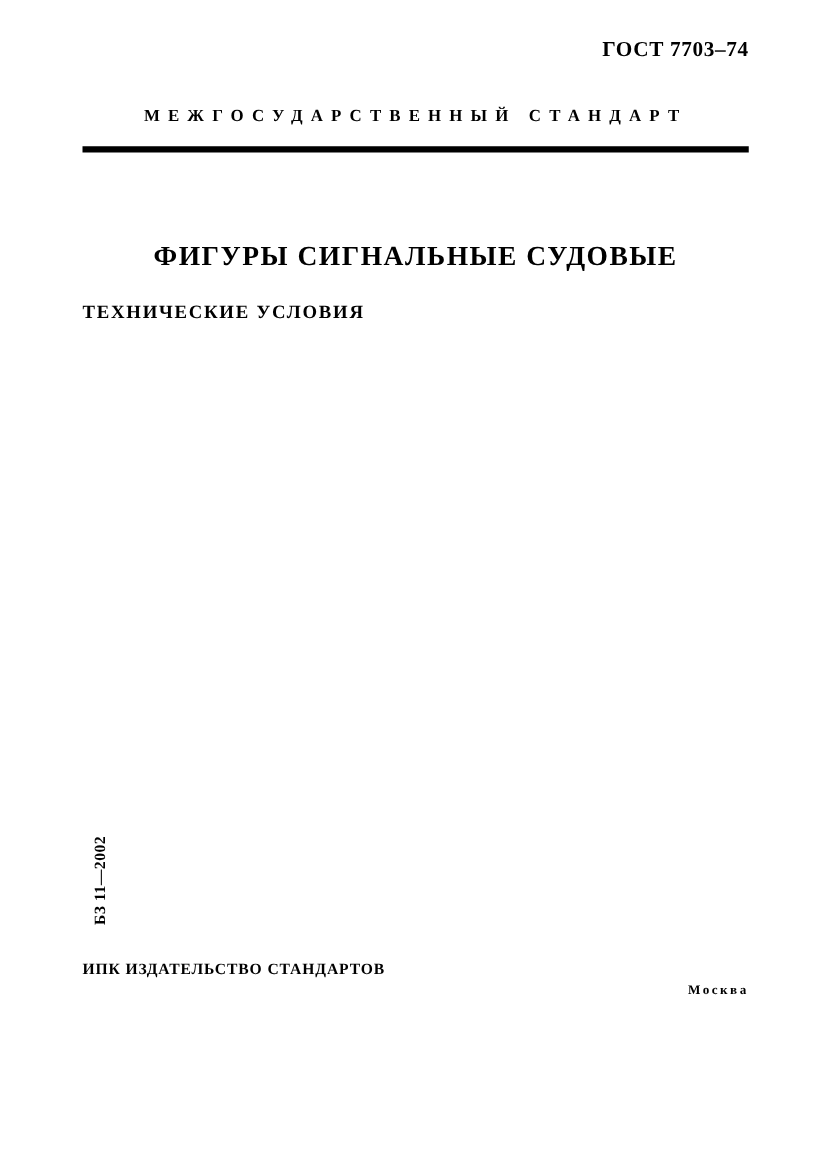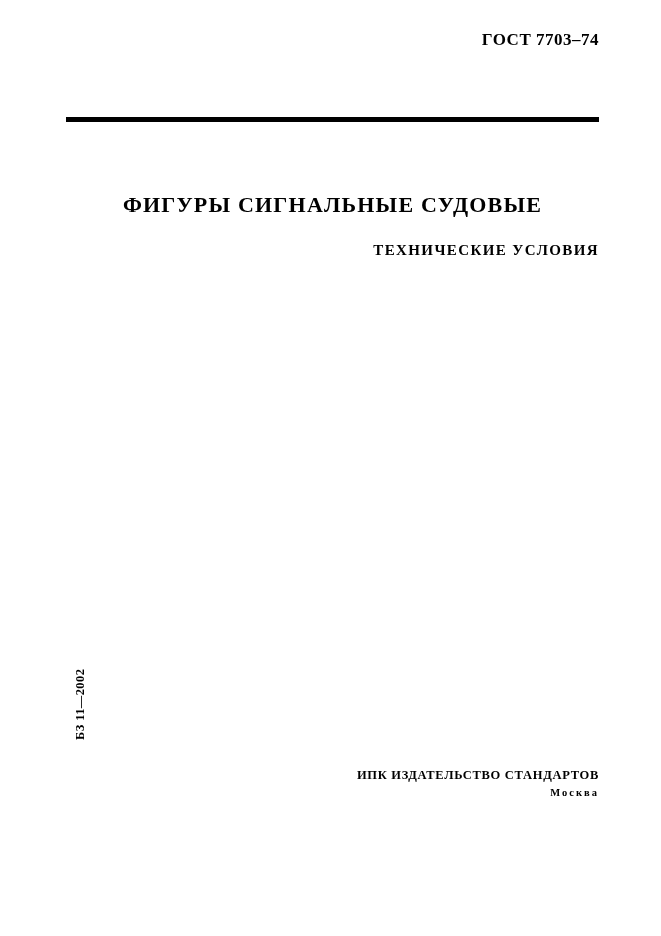--- a/index.html
+++ b/index.html
@@ -65,21 +65,21 @@
     font-size: 22px;
     letter-spacing: 1.2px;
     white-space: nowrap;
   }
 
   .title-sub {
     position: absolute;
     top: 242px;
     left: 66px;
     right: 62px;
-    text-align: right;
+    text-align: left;
     font-family: "Liberation Serif", serif;
     font-weight: bold;
     font-size: 15px;
     letter-spacing: 1.4px;
     white-space: nowrap;
   }
 
   .official {
     position: absolute;
     top: 326px;
@@ -113,21 +113,21 @@
     font-size: 12.5px;
     letter-spacing: 0.4px;
     white-space: nowrap;
   }
 
   .publisher {
     position: absolute;
     top: 768px;
     left: 66px;
     right: 62px;
-    text-align: right;
+    text-align: left;
     font-family: "Liberation Serif", serif;
     font-weight: bold;
     font-size: 12.5px;
     letter-spacing: 0.7px;
     white-space: nowrap;
   }
   .city {
     position: absolute;
     top: 787px;
     left: 66px;
@@ -140,20 +140,21 @@
     white-space: nowrap;
   }
 </style>
 </head>
 <body>
 
 <div class="page">
 
   <div class="gost-code">ГОСТ 7703‒74</div>
 
+  <div class="interstate">МЕЖГОСУДАРСТВЕННЫЙ СТАНДАРТ</div>
 
   <div class="rule"></div>
 
   <div class="title-main">ФИГУРЫ СИГНАЛЬНЫЕ СУДОВЫЕ</div>
 
   <div class="title-sub">ТЕХНИЧЕСКИЕ УСЛОВИЯ</div>
 
 
   <div class="side-code">
     <span>БЗ 11—2002</span>

